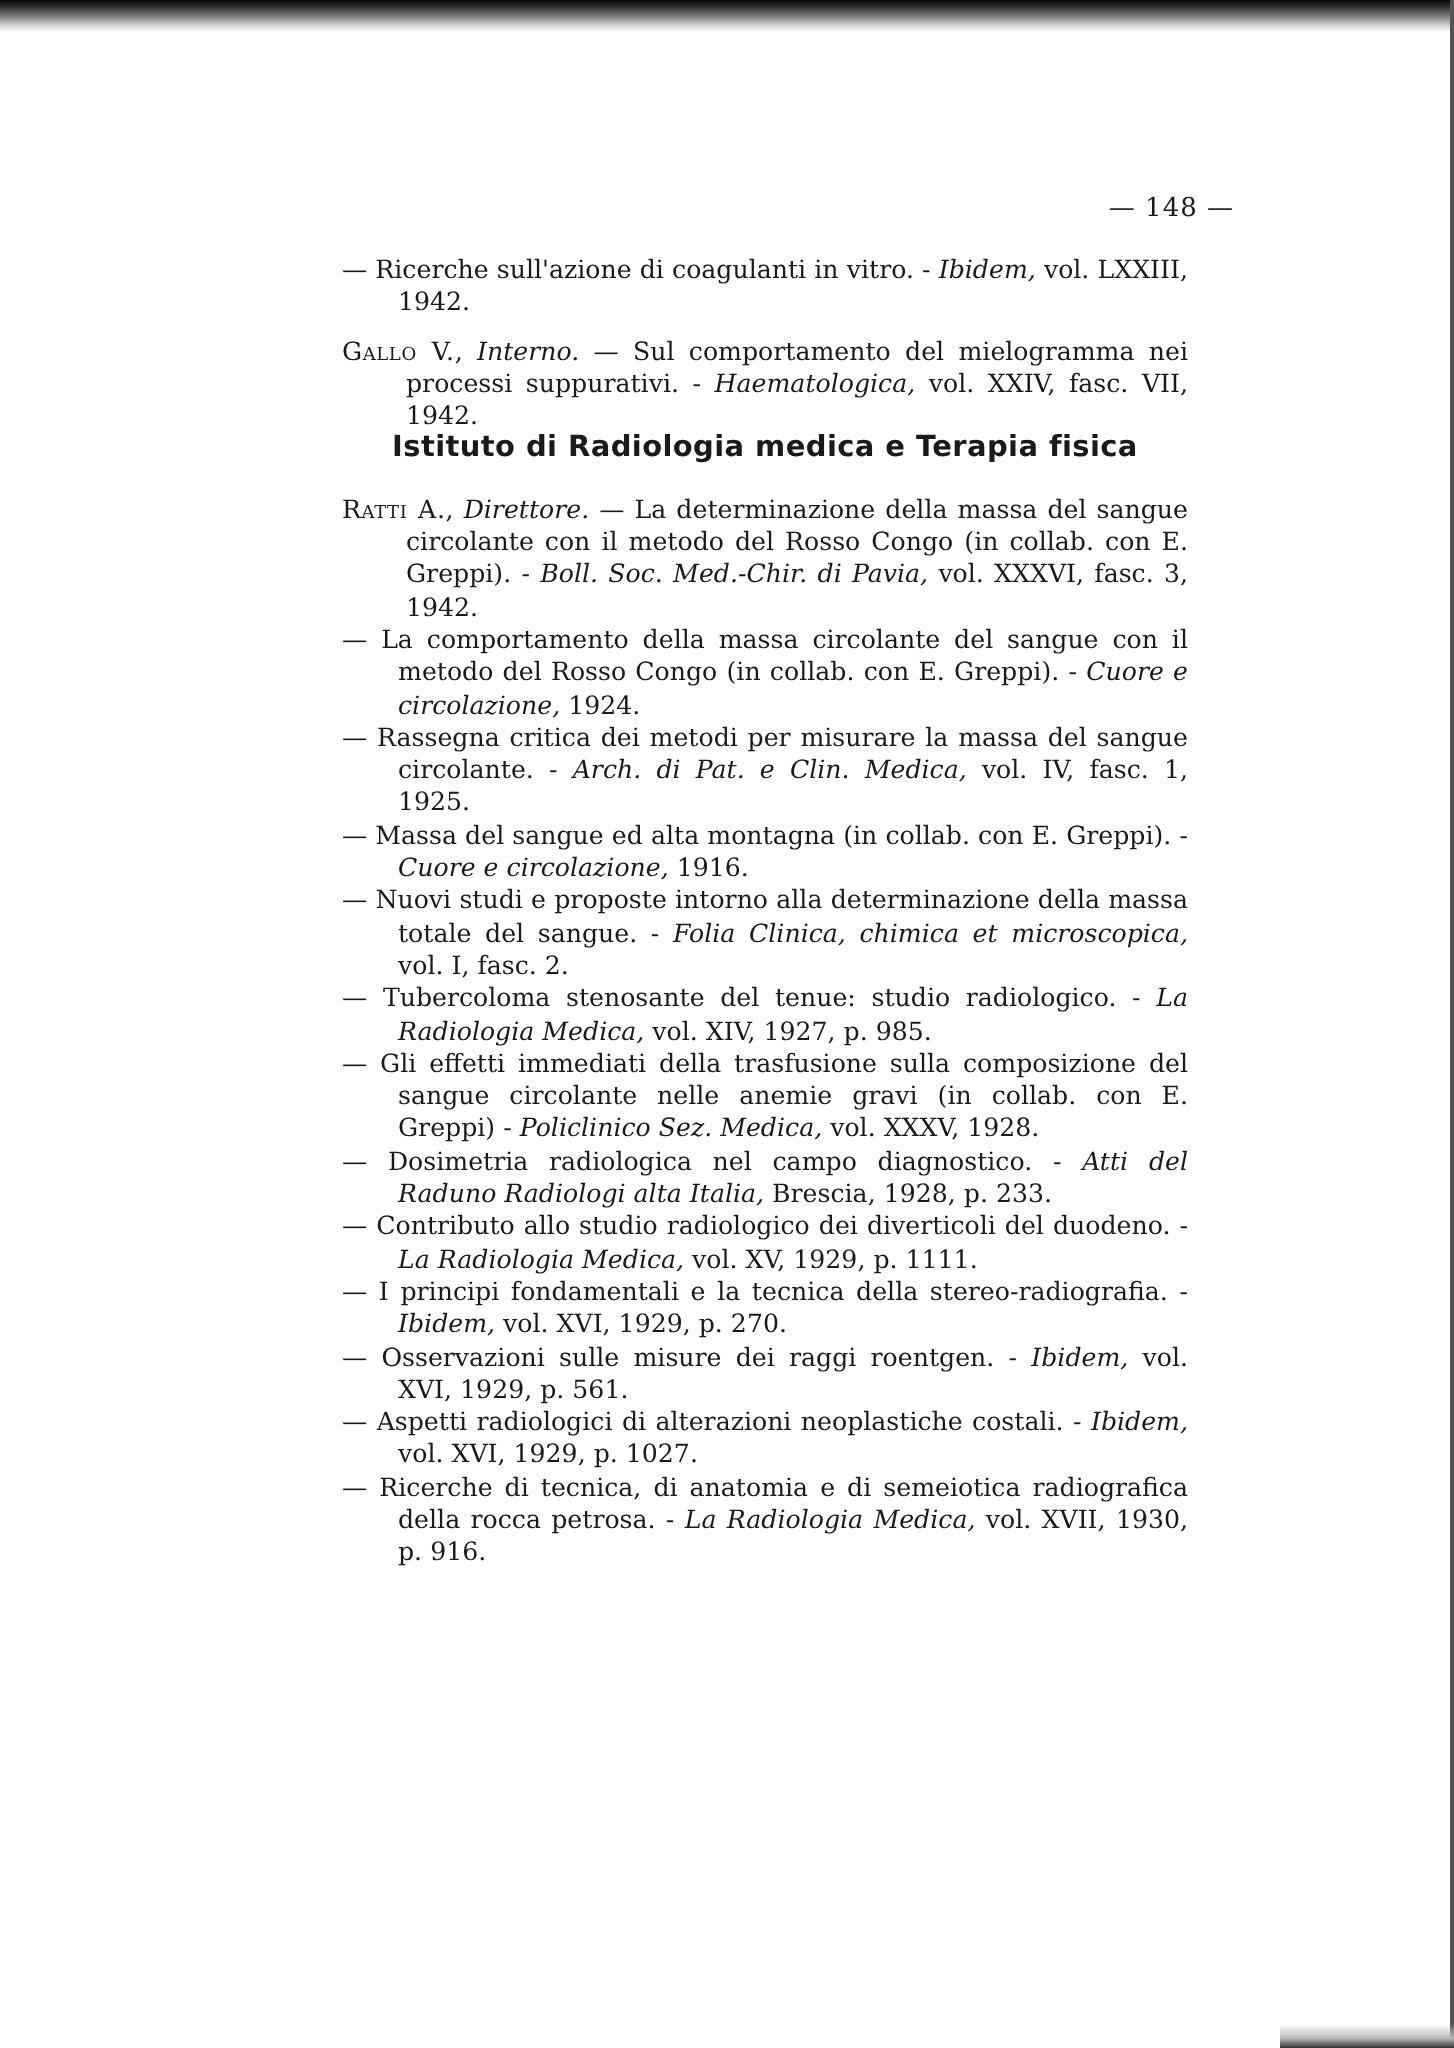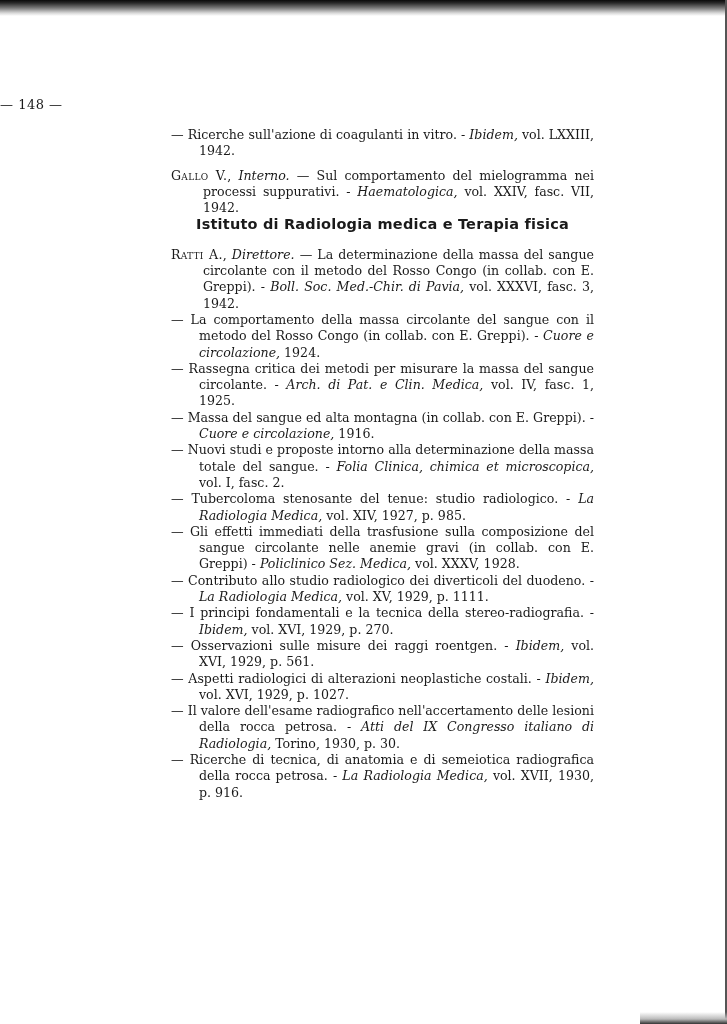--- a/index.html
+++ b/index.html
@@ -12,21 +12,21 @@
     background: linear-gradient(to bottom, #0a0a0a 0px, #2a2a2a 3px, #7a7a7a 8px, #d8d8d8 13px, rgba(255,255,255,0) 16px);
   }
   .scan-bottom {
     position: absolute; left: 640px; top: 1012px; width: 87px; height: 12px;
     background: linear-gradient(to bottom, rgba(255,255,255,0) 0, #bbb 7px, #333 12px);
   }
   .scan-right {
     position: absolute; right: 0; top: 0; width: 2px; height: 1024px; background: #555;
   }
   .page-number {
-    position: absolute; left: 0; width: 617px; top: 97px; text-align: left;
+    position: absolute; left: 0; width: 617px; top: 97px; text-align: right;
     font-size: 13px; letter-spacing: 0.5px;
   }
   .content {
     position: absolute; left: 171px; top: 127px; width: 423px;
     font-size: 12.6px; line-height: 16.3px;
   }
   .entry {
     text-indent: -28px; padding-left: 28px; text-align: justify;
   }
   .entry.author { text-indent: -32px; padding-left: 32px; }
@@ -55,20 +55,20 @@
     </div>
   <div class="section-heading">Istituto di Radiologia medica e Terapia fisica</div>
   <div id="section-entries">
       <div class="entry author"><span class="sc">Ratti A.</span>, <span class="it">Direttore.</span><span> — La determinazione della massa del sangue circolante con il metodo del Rosso Congo (in collab. con E. Greppi). - </span><span class="it">Boll. Soc. Med.-Chir. di Pavia,</span><span> vol. XXXVI, fasc. 3, 1942.</span></div>
       <div class="entry"><span>— </span><span>La comportamento della massa circolante del sangue con il metodo del Rosso Congo (in collab. con E. Greppi). - </span><span class="it">Cuore e circolazione,</span><span> 1924.</span></div>
       <div class="entry"><span>— </span><span>Rassegna critica dei metodi per misurare la massa del sangue circolante. - </span><span class="it">Arch. di Pat. e Clin. Medica,</span><span> vol. IV, fasc. 1, 1925.</span></div>
       <div class="entry"><span>— </span><span>Massa del sangue ed alta montagna (in collab. con E. Greppi). - </span><span class="it">Cuore e circolazione,</span><span> 1916.</span></div>
       <div class="entry"><span>— </span><span>Nuovi studi e proposte intorno alla determinazione della massa totale del sangue. - </span><span class="it">Folia Clinica, chimica et microscopica,</span><span> vol. I, fasc. 2.</span></div>
       <div class="entry"><span>— </span><span>Tubercoloma stenosante del tenue: studio radiologico. - </span><span class="it">La Radiologia Medica,</span><span> vol. XIV, 1927, p. 985.</span></div>
       <div class="entry"><span>— </span><span>Gli effetti immediati della trasfusione sulla composizione del sangue circolante nelle anemie gravi (in collab. con E. Greppi) - </span><span class="it">Policlinico Sez. Medica,</span><span> vol. XXXV, 1928.</span></div>
+      <div class="entry"><span>— </span><span>Dosimetria radiologica nel campo diagnostico. - </span><span class="it">Atti del Raduno Radiologi alta Italia,</span><span> Brescia, 1928, p. 233.</span></div>
       <div class="entry"><span>— </span><span>Contributo allo studio radiologico dei diverticoli del duodeno. - </span><span class="it">La Radiologia Medica,</span><span> vol. XV, 1929, p. 1111.</span></div>
       <div class="entry"><span>— </span><span>I principi fondamentali e la tecnica della stereo-radiografia. - </span><span class="it">Ibidem,</span><span> vol. XVI, 1929, p. 270.</span></div>
       <div class="entry"><span>— </span><span>Osservazioni sulle misure dei raggi roentgen. - </span><span class="it">Ibidem,</span><span> vol. XVI, 1929, p. 561.</span></div>
       <div class="entry"><span>— </span><span>Aspetti radiologici di alterazioni neoplastiche costali. - </span><span class="it">Ibidem,</span><span> vol. XVI, 1929, p. 1027.</span></div>
-      <div class="entry"><span>— </span><span>Il valore dell'esame radiografico nell'accertamento delle lesioni della rocca petrosa. - </span><span class="it">Atti del IX Congresso italiano di Radiologia,</span><span> Torino, 1930, p. 30.</span></div>
       <div class="entry"><span>— </span><span>Ricerche di tecnica, di anatomia e di semeiotica radiografica della rocca petrosa. - </span><span class="it">La Radiologia Medica,</span><span> vol. XVII, 1930, p. 916.</span></div>
     </div>
 </div>
 
 </body></html>

